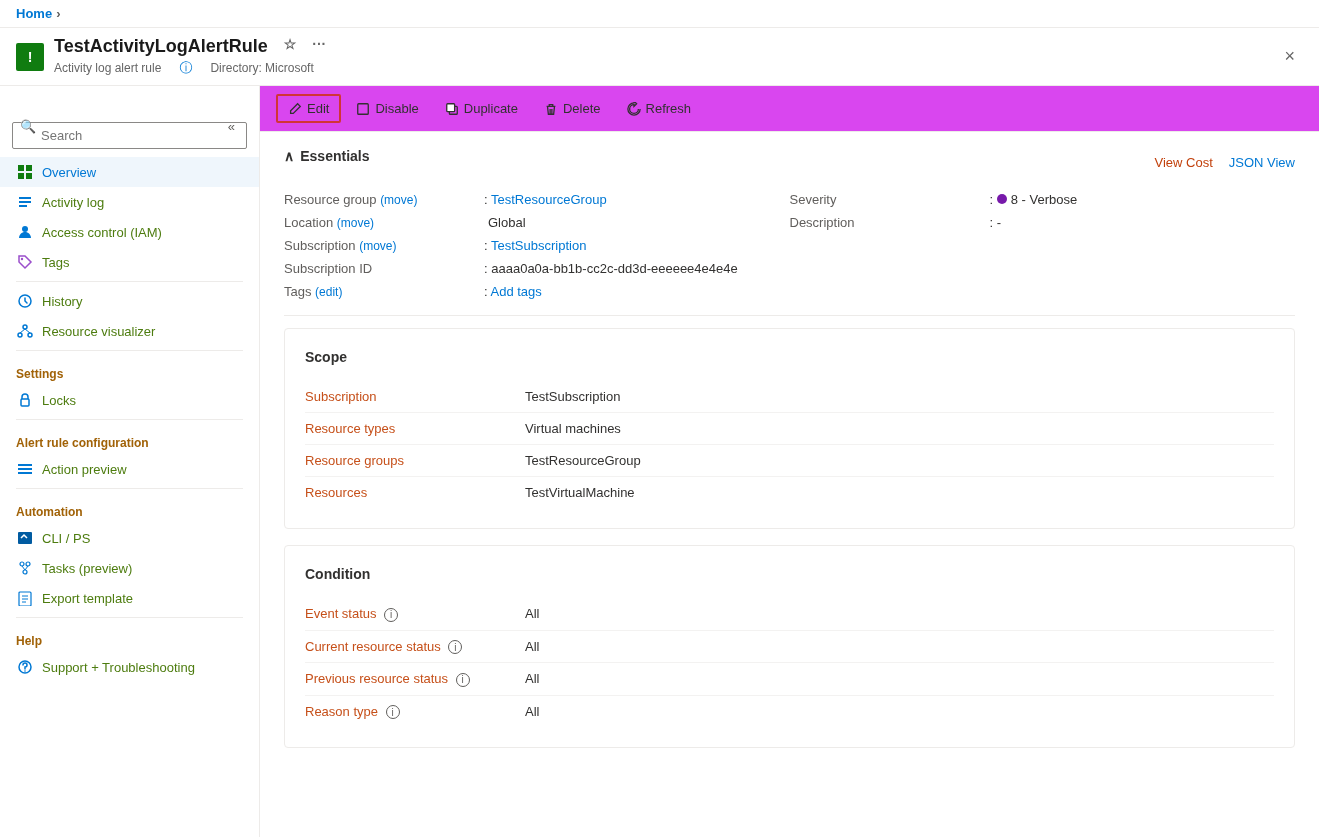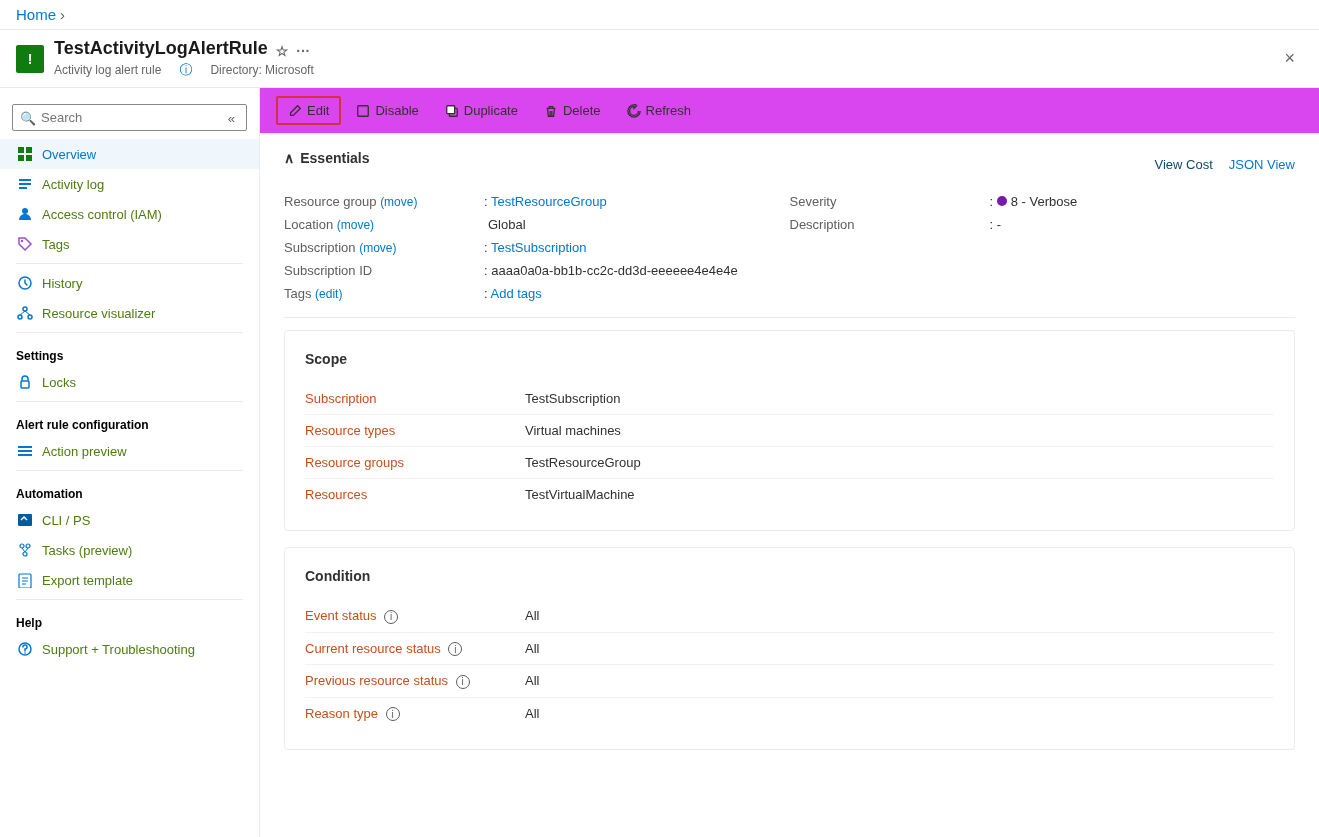--- a/index.html
+++ b/index.html
@@ -5,49 +5,49 @@
     * { box-sizing: border-box; margin: 0; padding: 0; }
     body { font-family: 'Segoe UI', Arial, sans-serif; font-size: 13px; color: #333; background: #f3f2f1; }
 
     .app-shell { display: flex; flex-direction: column; height: 837px; width: 1319px; overflow: hidden; background: #fff; }
 
     
     .top-bar { display: flex; align-items: center; padding: 8px 16px; background: #fff; border-bottom: 1px solid #edebe9; min-height: 48px; }
     .top-bar .resource-icon { width: 28px; height: 28px; background: #107c10; border-radius: 2px; display: flex; align-items: center; justify-content: center; margin-right: 10px; flex-shrink: 0; }
     .top-bar .resource-icon span { color: #fff; font-size: 14px; font-weight: bold; }
     .top-bar .title-area { flex: 1; }
-    .top-bar .resource-title { font-size: 18px; font-weight: 600; color: #1a1a1a; display: flex; align-items: flex-end; gap: 8px; }
+    .top-bar .resource-title { font-size: 18px; font-weight: 600; color: #1a1a1a; display: flex; align-items: flex-start; gap: 16px; }
     .top-bar .resource-subtitle { font-size: 12px; color: #666; display: flex; align-items: center; gap: 18px; margin-top: 2px; }
     .top-bar .resource-subtitle .info-icon { color: #0078d4; font-size: 13px; }
     .top-bar .close-btn { cursor: pointer; font-size: 18px; color: #666; padding: 4px 8px; border: none; background: none; }
     .star-icon, .ellipsis-icon { color: #666; cursor: pointer; font-size: 14px; }
 
     
-    .breadcrumb { padding: 6px 16px; font-size: 15px; color: #0078d4; background: #fff; display: flex; align-items: center; gap: 4px; border-bottom: 1px solid #edebe9; }
+    .breadcrumb { padding: 6px 16px; font-size: 13px; color: #0078d4; background: #fff; display: flex; align-items: center; gap: 4px; border-bottom: 1px solid #edebe9; font-weight: bold; }
     .breadcrumb span { color: #605e5c; }
     .breadcrumb a { color: #0078d4; text-decoration: none; cursor: pointer; }
     .breadcrumb .chevron { color: #605e5c; }
 
     
     .main-layout { display: flex; flex: 1; overflow: hidden; }
 
     
     .sidebar { width: 260px; background: #fff; border-right: 1px solid #edebe9; overflow-y: auto; flex-shrink: 0; padding: 8px 0; }
 
     .sidebar-search { padding: 8px 12px; }
-    .sidebar-search input { width: 100%; padding: 5px 8px 5px 28px; border: 1px solid #8a8886; border-radius: 2px; font-size: 13px; background: #fff; }
+    .sidebar-search input { width: 100%; padding: 5px 8px 5px 28px; border: 1px solid #8a8886; border-radius: 2px; font-size: 13px; background: #fff; margin-top: 20px; }
     .sidebar-search-wrap { position: relative; }
     .sidebar-search-wrap .search-icon-inner { position: absolute; left: 8px; top: 50%; transform: translateY(-50%); color: #605e5c; font-size: 13px; }
     .sidebar-collapse-btn { position: absolute; right: 12px; top: 50%; transform: translateY(-50%); cursor: pointer; color: #605e5c; border: none; background: none; font-size: 13px; }
 
     .sidebar-item { display: flex; align-items: center; gap: 8px; padding: 6px 16px; cursor: pointer; font-size: 13px; color: #4d7c0f; text-decoration: none; }
     .sidebar-item.active { background: #eff6fc; color: #0078d4; }
     .sidebar-item .item-icon { width: 18px; height: 18px; flex-shrink: 0; display: flex; align-items: center; justify-content: center; }
 
-    .sidebar-section-label { padding: 12px 16px 4px; font-size: 12px; font-weight: 600; color: #000000; }
+    .sidebar-section-label { padding: 12px 16px 4px; font-size: 12px; font-weight: 600; color: #a16207; }
     .sidebar-divider { height: 1px; background: #edebe9; margin: 4px 16px; }
 
     
     .content { flex: 1; overflow-y: auto; background: #fff; }
 
     .toolbar { display: flex; align-items: center; gap: 4px; padding: 8px 16px; border-bottom: 1px solid #edebe9; background: #d946ef; }
     .toolbar-btn { display: flex; align-items: center; gap: 5px; padding: 5px 10px; border: 1px solid transparent; background: none; cursor: pointer; font-size: 13px; color: #323130; border-radius: 2px; }
     .toolbar-btn.edit-btn { border: 2px solid #d13438; color: #323130; }
 
     .content-area { padding: 16px 24px; }
@@ -303,21 +303,21 @@
       </div>
 
       <div class="content-area">
 
         <div class="header-row">
           <div class="section-header">
             <span>∧</span>
             <span>Essentials</span>
           </div>
           <div class="section-actions">
-            <a style="color:#0c4a6e;text-decoration:none;font-size:13px;cursor:pointer;">View Cost</a>
+            <a style="color:#c2410c;text-decoration:none;font-size:13px;cursor:pointer;">View Cost</a>
             <a style="color:#0078d4;text-decoration:none;font-size:13px;cursor:pointer;">JSON View</a>
           </div>
         </div>
 
         <div class="essentials-grid">
 
           <div>
             <div class="essentials-row">
               <span class="essentials-label">Resource group <a style="color:#0078d4;font-size:12px;">(move)</a></span>
               <span class="essentials-value">: <a>TestResourceGroup</a></span>

